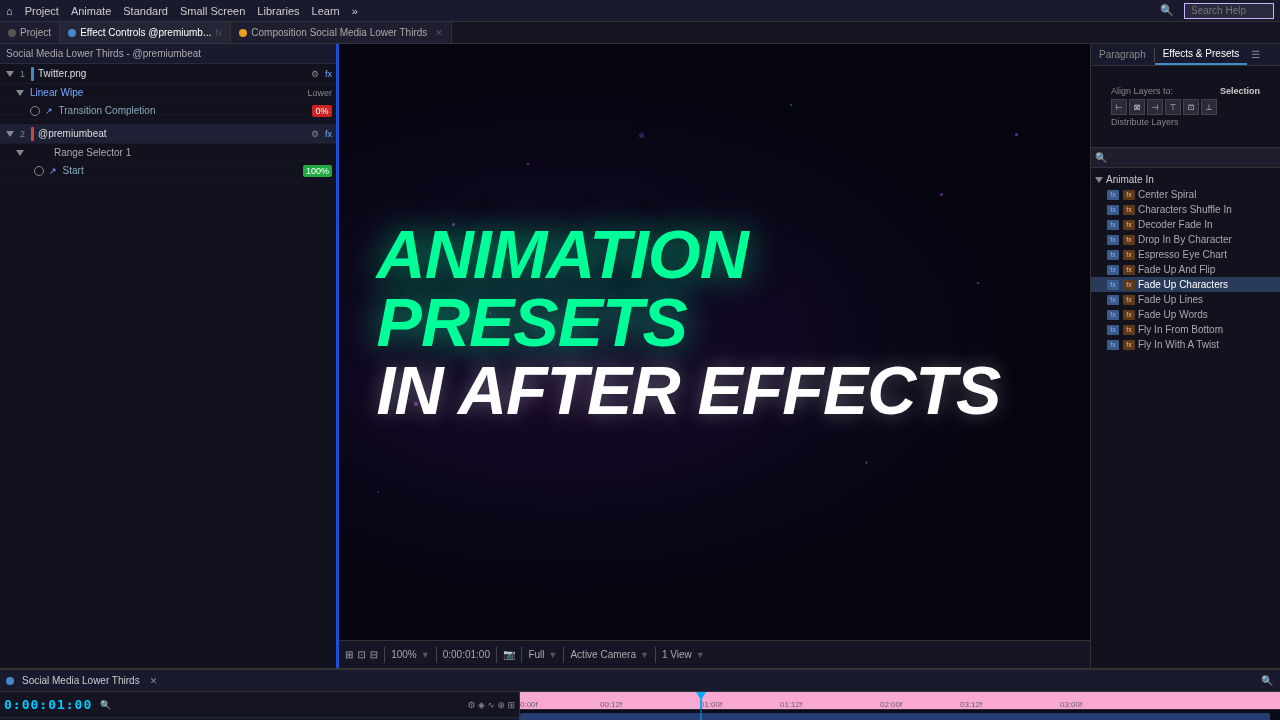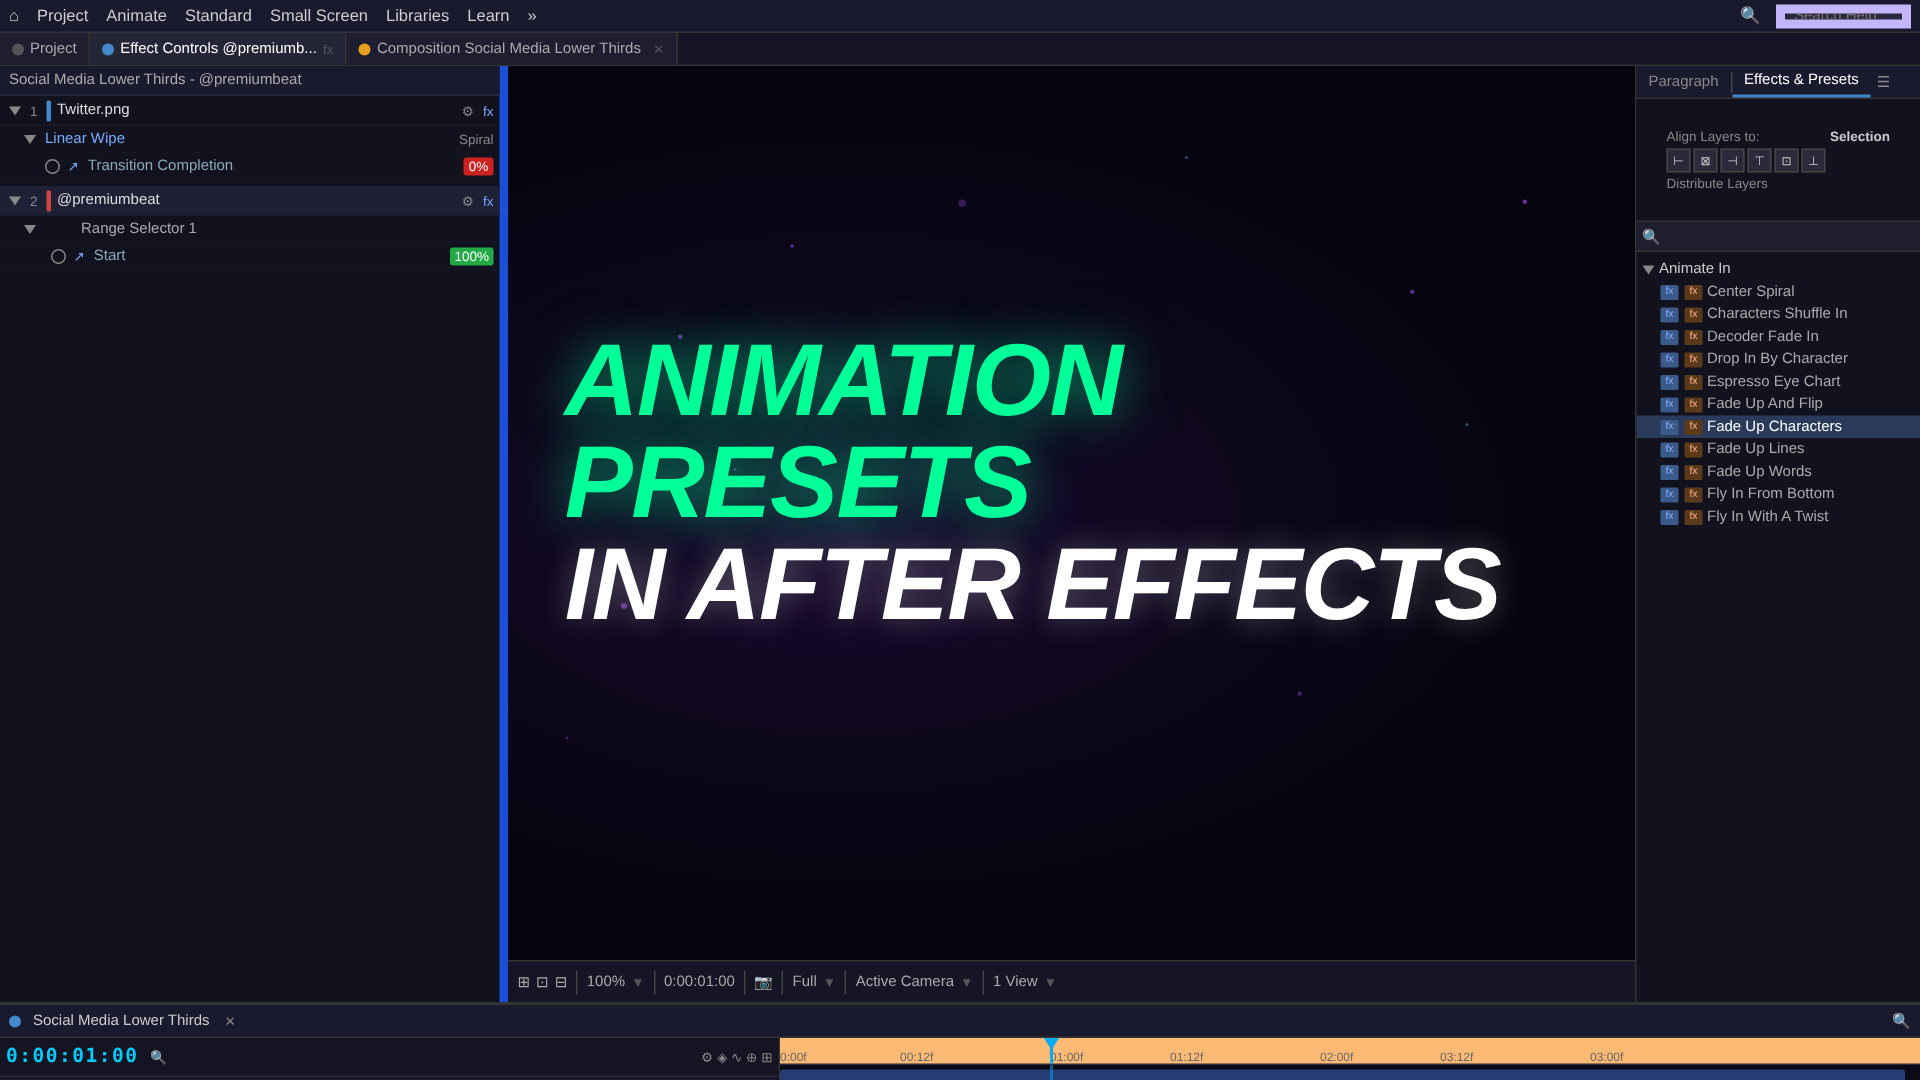--- a/index.html
+++ b/index.html
@@ -30,21 +30,21 @@
       white-space: nowrap;
     }
     .top-right-controls {
       margin-left: auto;
       display: flex;
       align-items: center;
       gap: 10px;
     }
     .search-box {
       background: #2a2a3e;
-      border: 6px solid #c4b5fd;
+      border: 1px solid #c4b5fd;
       color: #ccc;
       padding: 2px 6px;
       font-size: 10px;
       width: 90px;
       height: 16px;
     }
 
     
     .panel-tabs-row {
       height: 22px;
@@ -82,21 +82,21 @@
     
     .main-layout {
       display: flex;
       height: calc(720px - 22px - 22px - 22px - 30px);
     }
 
     
     .left-panel {
       width: 339px;
       background: #12121e;
-      border-right: 6px solid #1d4ed8;
+      border-right: 3px solid #1d4ed8;
       display: flex;
       flex-direction: column;
     }
     .panel-header {
       height: 20px;
       background: #1a1a2e;
       display: flex;
       align-items: center;
       padding: 0 6px;
       border-bottom: 1px solid #2a2a3e;
@@ -382,21 +382,21 @@
 
     
     .timeline-right {
       flex: 1;
       background: #0a0a18;
       position: relative;
       overflow: hidden;
     }
     .timeline-ruler {
       height: 18px;
-      background: #fdba74;
+      background: #f9a8d4;
       border-bottom: 1px solid #2a2a3a;
       position: relative;
       display: flex;
       align-items: flex-end;
     }
     .ruler-mark {
       position: absolute;
       bottom: 0;
       font-size: 8px;
       color: #666;
@@ -478,21 +478,21 @@
       <span style="font-size:9px;color:#888;margin-right:4px;">1</span>
       <div class="layer-color-bar" style="background:#4488cc;"></div>
       <span class="layer-name">Twitter.png</span>
       <span style="font-size:9px;color:#888;">⚙</span>
       <span style="font-size:9px;color:#7af;margin-left:4px;">fx</span>
     </div>
 
     <div class="sub-row" style="padding-left:16px;">
       <span class="chevron-down" style="margin-right:4px;"></span>
       <span style="font-size:10px;color:#7af;">Linear Wipe</span>
-      <span style="margin-left:auto;font-size:9px;color:#888;">Spiral</span>
+      <span style="margin-left:auto;font-size:9px;color:#888;">Lower</span>
     </div>
 
     <div class="sub-row sub-indent" style="padding-left:30px;">
       <span style="width:10px;height:10px;border-radius:50%;border:1px solid #888;display:inline-block;margin-right:3px;"></span>
       <span style="font-size:9px;color:#7af;margin-right:4px;">↗</span>
       <span class="property-label">Transition Completion</span>
       <span class="property-value">0%</span>
     </div>
 
     <div class="layer-row selected" style="padding-left:6px;margin-top:4px;">

